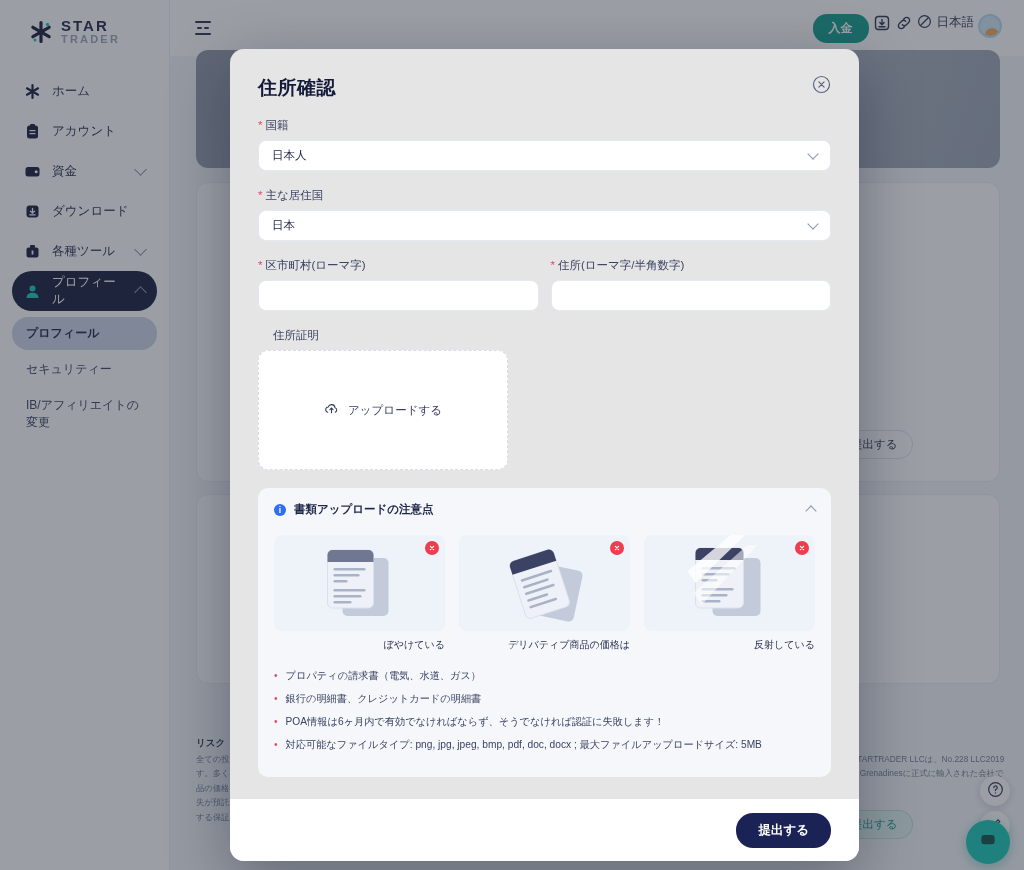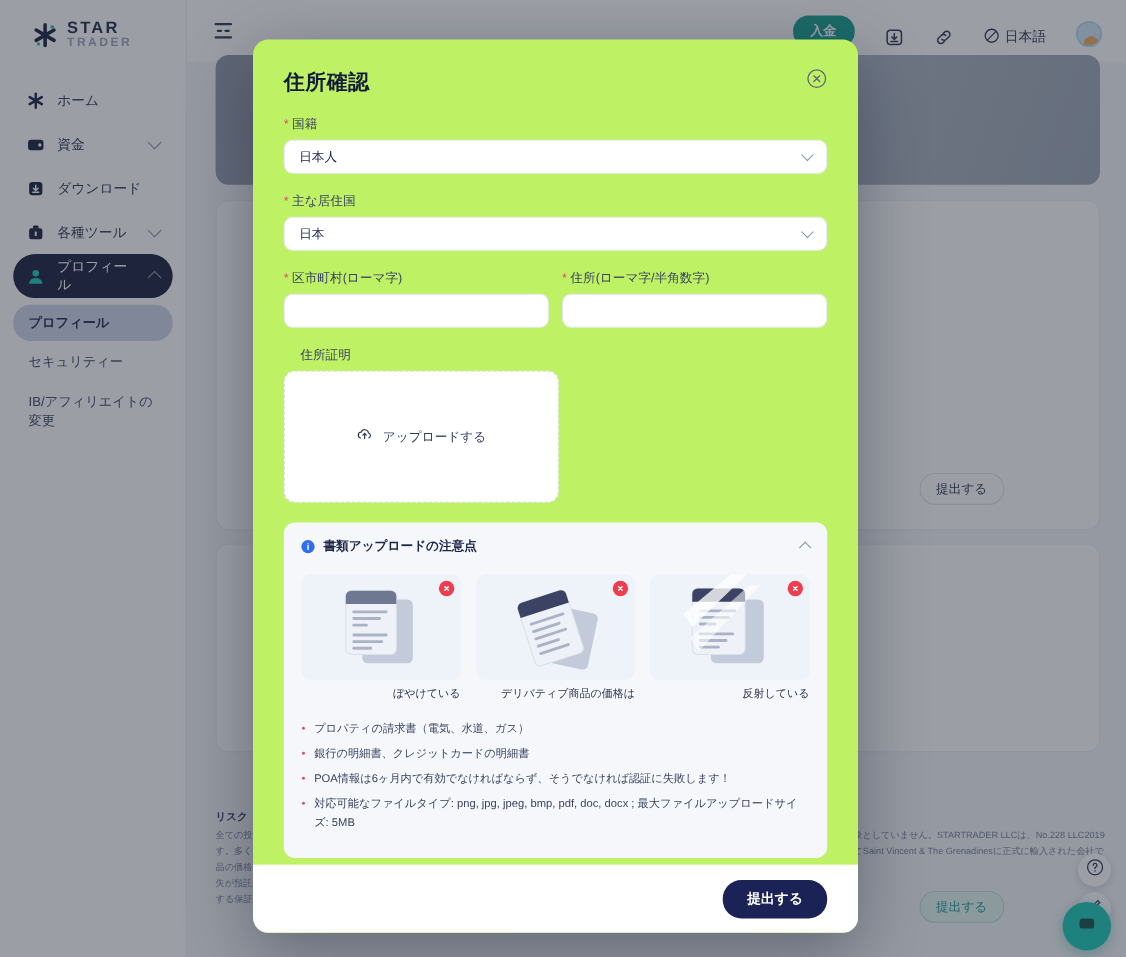--- a/index.html
+++ b/index.html
@@ -36,21 +36,21 @@
   .chev { width: 9px; height: 9px; border-right: 1.6px solid currentColor; border-bottom: 1.6px solid currentColor; transform: rotate(45deg); opacity: .55; margin-bottom: 3px; }
   .chev.up { transform: rotate(-135deg); margin-bottom: -3px; }
   .sub-item {
     margin: 3px 12px; padding: 8px 14px; border-radius: 16px;
     font-size: 12px; color: #3a4263; cursor: pointer;
   }
   .sub-item.sel { background: #ccd4ea; font-weight: 600; color: #1b2246; }
 
   .topbar { position: absolute; left: 170px; top: 0; right: 0; height: 56px; background: #ffffff; display: flex; align-items: center; }
   .collapse-btn { margin-left: 22px; width: 22px; height: 22px; cursor: pointer; }
-  .topbar-right { margin-left: auto; display: flex; align-items: flex-end; gap: 27px; padding-right: 22px; }
+  .topbar-right { margin-left: auto; display: flex; align-items: flex-start; gap: 4px; padding-right: 22px; }
   .deposit-btn { background: #0f9d8f; color: #fff; font-size: 12px; font-weight: 700; padding: 6px 16px; border-radius: 14px; border: none; cursor: pointer; }
   .tb-ico { width: 18px; height: 18px; cursor: pointer; }
   .lang { display: flex; align-items: center; gap: 5px; font-size: 12.5px; color: #2b3350; cursor: pointer; }
   .avatar { width: 24px; height: 24px; border-radius: 50%; background: #cfe7f5; border: 2px solid #b4dcf0; cursor: pointer; position: relative; overflow: hidden; }
   .avatar::after { content:""; position:absolute; left:5px; top:12px; width:14px; height:14px; border-radius:50%; background:#f0a95c; }
 
   .banner { position: absolute; left: 196px; top: 50px; right: 24px; height: 118px; border-radius: 12px; overflow: hidden; background: linear-gradient(110deg,#8d96a8,#b9c2cf 40%,#9aa4b4); }
   .banner::before { content:""; position:absolute; left:12%; top:-10%; width:55%; height:130%; background: radial-gradient(ellipse at 35% 45%, #f2f4f7 0%, #d7dce4 45%, #a8b1bf 75%, transparent 100%); transform: rotate(-8deg); }
   .banner::after { content:""; position:absolute; left:30%; top:20%; width:30%; height:70%; background: radial-gradient(ellipse at 50% 50%, #ffffff 0%, #c8cfda 60%, transparent 100%); border-radius: 40% 60% 50% 50%; }
 
@@ -62,22 +62,22 @@
   .disclaimer { position: absolute; left: 196px; right: 14px; top: 735px; font-size: 8.3px; line-height: 1.75; color: #737c96; }
   .disc-title { font-weight: 700; color: #2b3350; font-size: 9.5px; }
   .disc-cols { column-count: 3; column-gap: 18px; }
 
   .fab { position: absolute; right: 14px; width: 30px; height: 30px; border-radius: 50%; background:#fff; box-shadow: 0 2px 8px rgba(25,35,70,.18); display:flex; align-items:center; justify-content:center; cursor:pointer; }
   .fab.chat { width: 44px; height: 44px; background: #16c9b8; right: 14px; bottom: 6px; box-shadow: 0 3px 12px rgba(20,160,150,.4); }
 
   
   #overlay { position: absolute; inset: 0; background: rgba(42,48,62,.47); }
   #modal {
-    position: absolute; left: 230px; top: 36px; width: 550px; height: 812px;
-    background: #bef264; border-radius: 14px; box-shadow: 0 18px 60px rgba(10,16,40,.35);
+    position: absolute; left: 230px; top: 49px; width: 629px; height: 812px;
+    background: #e5e5e5; border-radius: 14px; box-shadow: 0 18px 60px rgba(10,16,40,.35);
     overflow: hidden;
   }
   .modal-body { padding: 26px 28px 0 28px; height: 100%; overflow: hidden; }
   .modal-head { display: flex; align-items: flex-start; }
   .modal-title { font-size: 19px; font-weight: 700; color: #141a3a; letter-spacing: .5px; }
   .close-btn { margin-left: auto; width: 19px; height: 19px; cursor: pointer; }
 
   .field { margin-top: 17px; }
   .flabel { font-size: 11.5px; color: #3b4363; margin-bottom: 7px; }
   .req { color: #e0496a; margin-right: 3px; }
@@ -149,20 +149,31 @@
           <span class="nav-icon">
             <svg viewBox="0 0 17 17" width="17" height="17">
                 <g fill="#141a3a">
                   <rect x="7.4" y="1" width="2.2" height="15" rx="1.1"></rect>
                   <rect x="7.4" y="1" width="2.2" height="15" rx="1.1" transform="rotate(60 8.5 8.5)"></rect>
                   <rect x="7.4" y="1" width="2.2" height="15" rx="1.1" transform="rotate(120 8.5 8.5)"></rect>
                 </g>
               </svg>
           </span>
           <span class="ni-label">ホーム</span>
+        </div>
+        <div class="nav-item">
+          <span class="nav-icon">
+            <svg viewBox="0 0 17 17" width="17" height="17">
+                <rect x="3" y="2.5" width="11" height="13" rx="2.5" fill="#141a3a"></rect>
+                <rect x="6" y="1" width="5" height="3" rx="1.2" fill="#141a3a"></rect>
+                <rect x="5.5" y="7" width="6" height="1.2" fill="#fff"></rect>
+                <rect x="5.5" y="10" width="6" height="1.2" fill="#fff"></rect>
+              </svg>
+          </span>
+          <span class="ni-label">アカウント</span>
         </div>
         <div class="nav-item">
           <span class="nav-icon">
             <svg viewBox="0 0 17 17" width="17" height="17">
                 <rect x="1.5" y="4" width="14" height="9.5" rx="2.5" fill="#141a3a"></rect>
                 <circle cx="12.2" cy="8.8" r="1.5" fill="#fff"></circle>
               </svg>
           </span>
           <span class="ni-label">資金</span>
           <span class="chev"></span>

